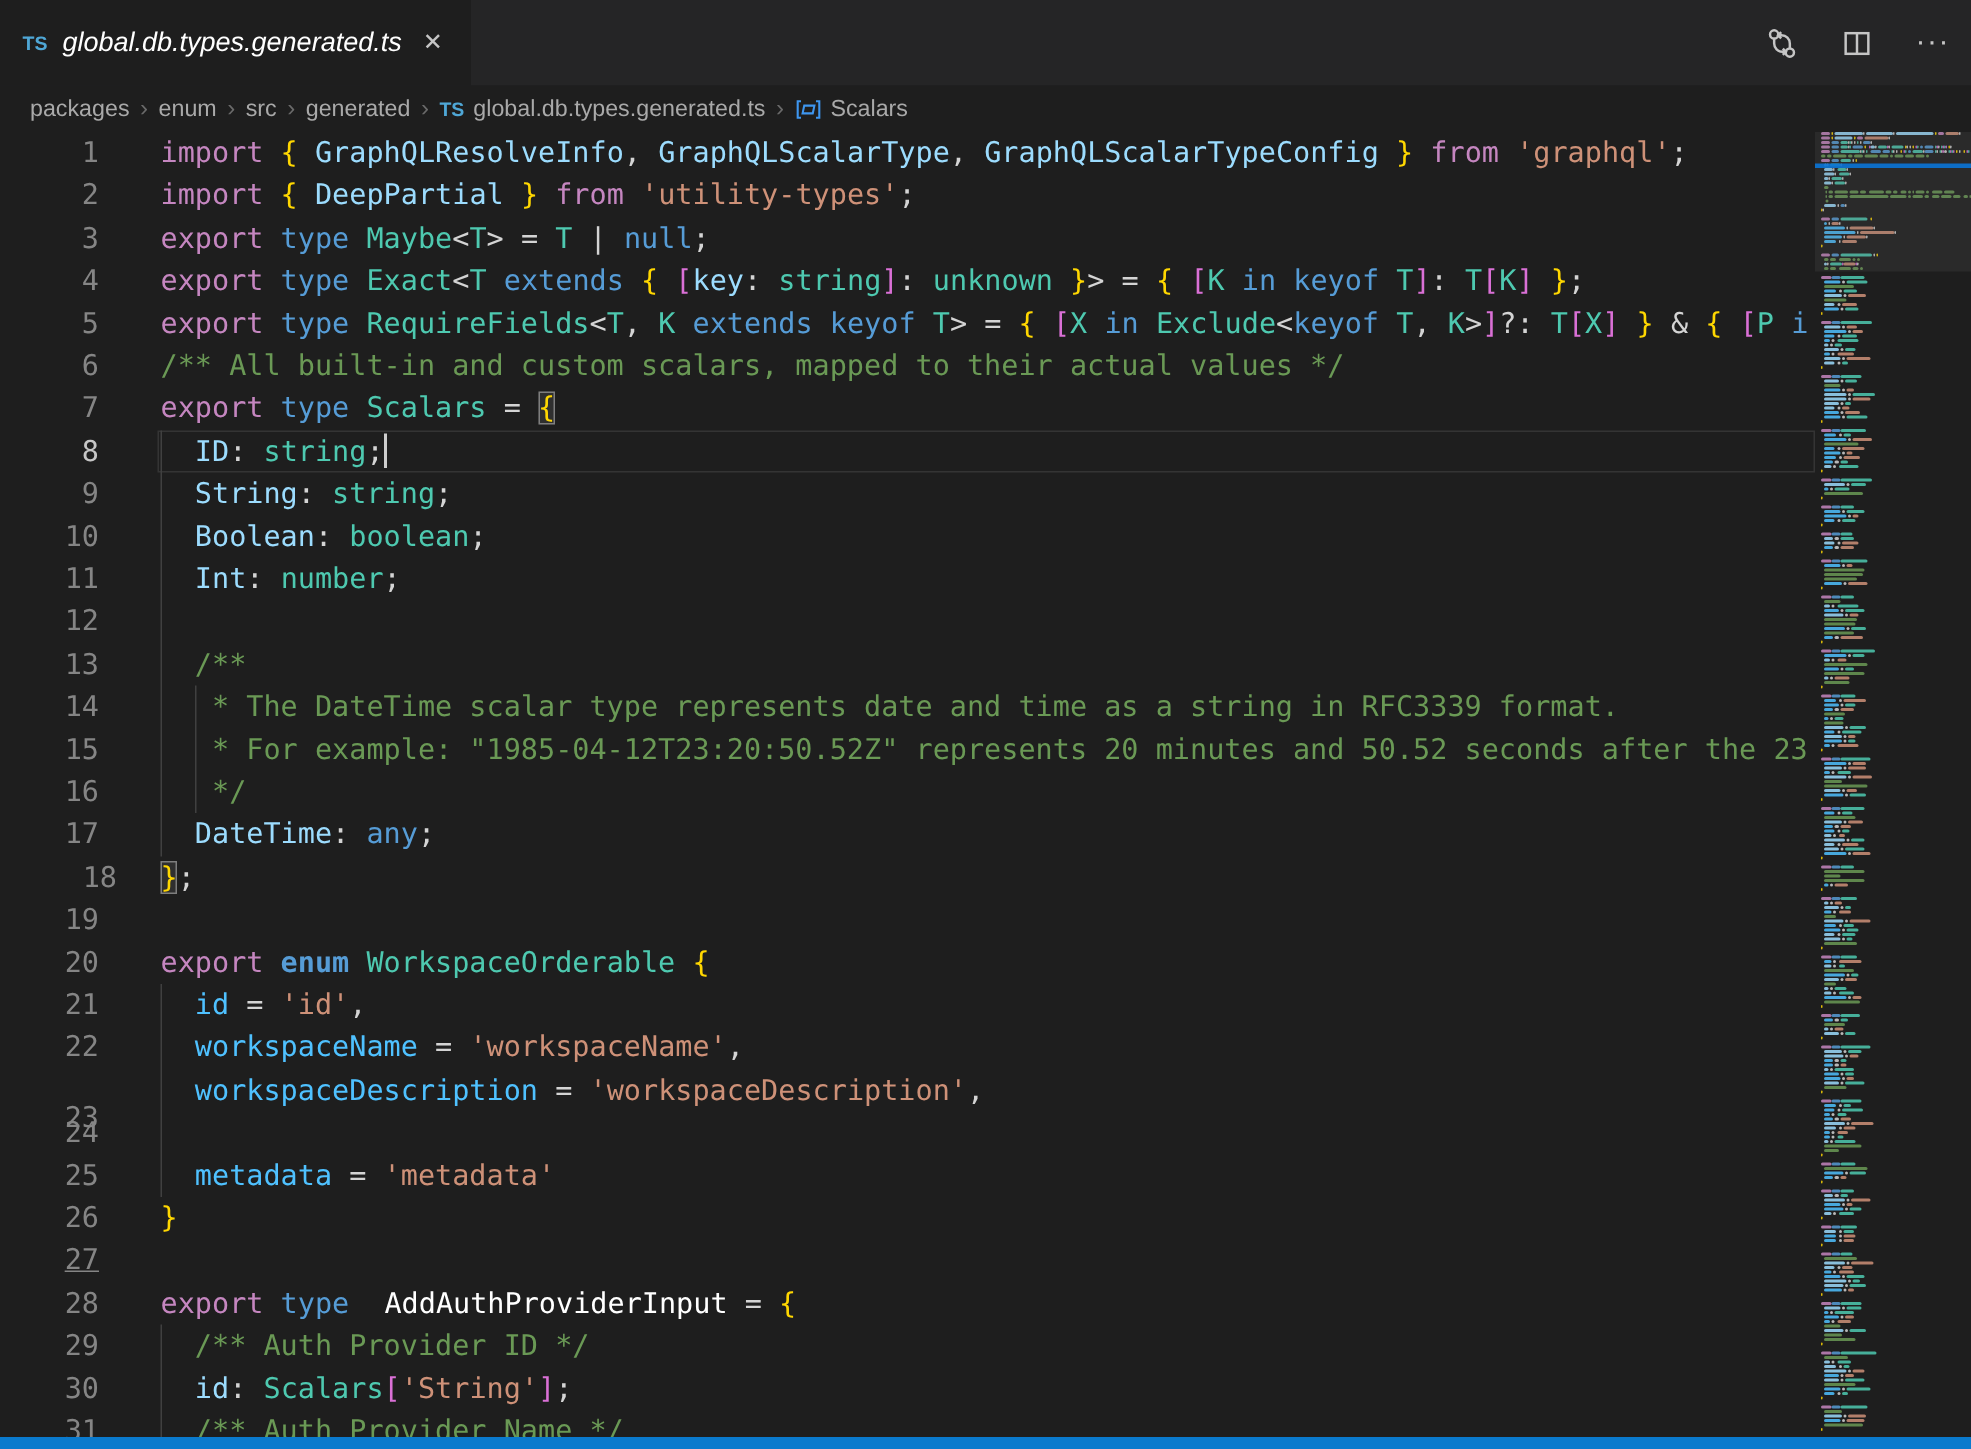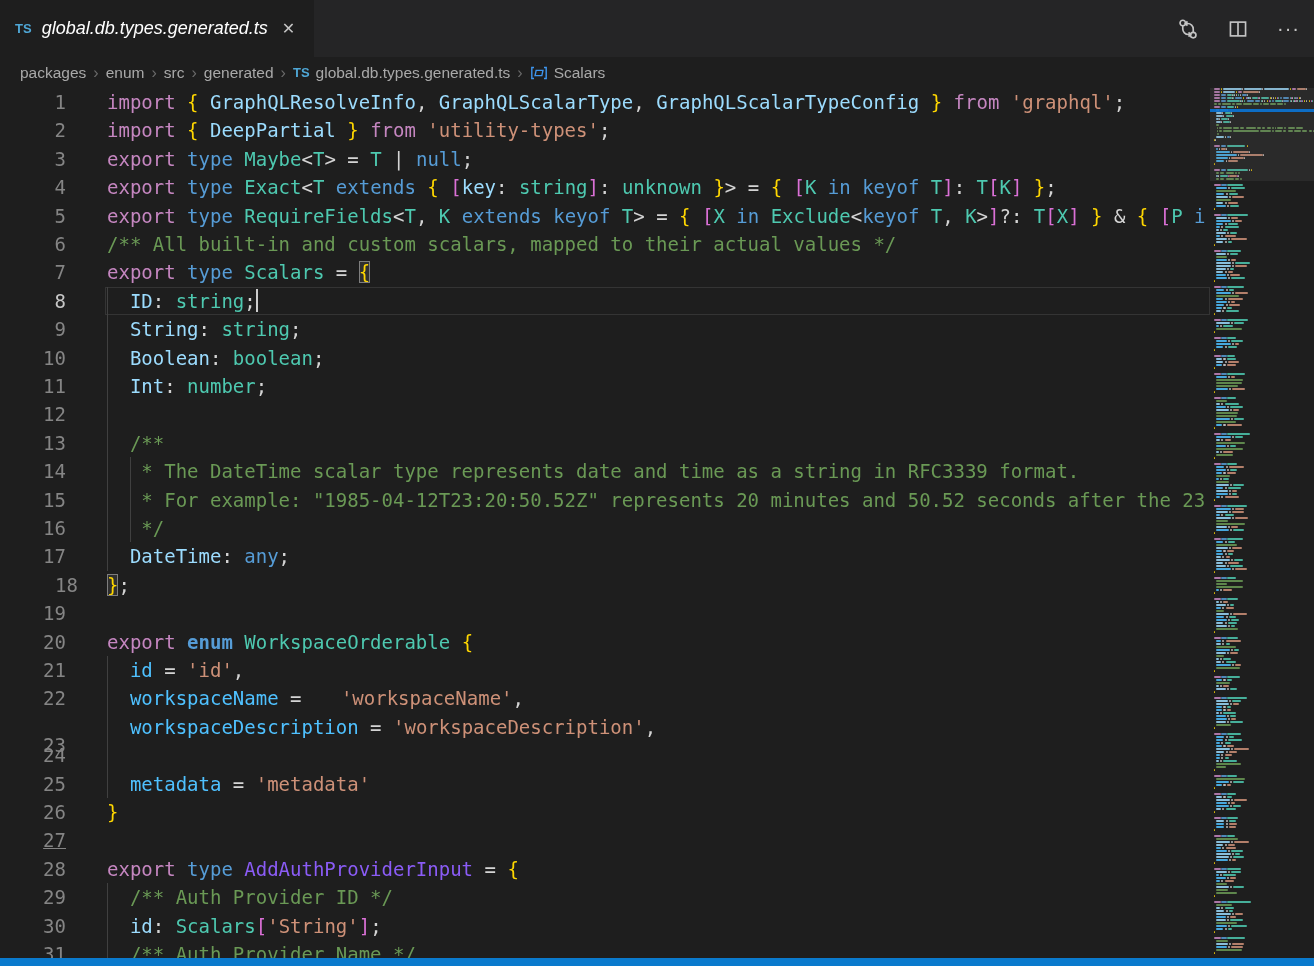--- a/index.html
+++ b/index.html
@@ -149,32 +149,32 @@
       <div class="code-line" style="top: 454.4px;"><span style="color: rgb(156, 220, 254);">  DateTime</span><span style="color: rgb(212, 212, 212);">: </span><span style="color: rgb(86, 156, 214);">any</span><span style="color: rgb(212, 212, 212);">;</span></div>
       <div class="gutter-num" style="top: 482.8px; margin-left: 12px;">18</div>
       <div class="code-line" style="top: 482.8px;"><span class="match" style="color: rgb(255, 215, 0);">}</span><span style="color: rgb(212, 212, 212);">;</span></div>
       <div class="gutter-num" style="top: 511.2px;">19</div>
       <div class="code-line" style="top: 511.2px;"></div>
       <div class="gutter-num" style="top: 539.6px;">20</div>
       <div class="code-line" style="top: 539.6px;"><span style="color: rgb(197, 134, 192);">export </span><span style="color: rgb(86, 156, 214); font-weight: bold;">enum </span><span style="color: rgb(78, 201, 176);">WorkspaceOrderable </span><span style="color: rgb(255, 215, 0);">{</span></div>
       <div class="gutter-num" style="top: 568px;">21</div>
       <div class="code-line" style="top: 568px;"><span style="color: rgb(79, 193, 255);">  id</span><span style="color: rgb(212, 212, 212);"> = </span><span style="color: rgb(206, 145, 120);">'id'</span><span style="color: rgb(212, 212, 212);">,</span></div>
       <div class="gutter-num" style="top: 596.4px;">22</div>
-      <div class="code-line" style="top: 596.4px;"><span style="color: rgb(79, 193, 255);">  workspaceName</span><span style="color: rgb(212, 212, 212);"> = </span><span style="color: rgb(206, 145, 120); margin-left: 28px;">'workspaceName'</span><span style="color: rgb(212, 212, 212);">,</span></div>
+      <div class="code-line" style="top: 596.4px;"><span style="color: rgb(79, 193, 255);">  workspaceName</span><span style="color: rgb(212, 212, 212);"> = </span><span style="color: rgb(206, 145, 120);">'workspaceName'</span><span style="color: rgb(212, 212, 212);">,</span></div>
       <div class="gutter-num" style="top: 643px;">23</div>
       <div class="code-line" style="top: 624.8px;"><span style="color: rgb(79, 193, 255);">  workspaceDescription</span><span style="color: rgb(212, 212, 212);"> = </span><span style="color: rgb(206, 145, 120);">'workspaceDescription'</span><span style="color: rgb(212, 212, 212);">,</span></div>
       <div class="gutter-num" style="top: 653.2px;">24</div>
       <div class="gutter-num" style="top: 681.6px;">25</div>
       <div class="code-line" style="top: 681.6px;"><span style="color: rgb(79, 193, 255);">  metadata</span><span style="color: rgb(212, 212, 212);"> = </span><span style="color: rgb(206, 145, 120);">'metadata'</span></div>
       <div class="gutter-num" style="top: 710px;">26</div>
       <div class="code-line" style="top: 710px;"><span style="color: rgb(255, 215, 0);">}</span></div>
       <div class="gutter-num" style="top: 738.4px; text-decoration: underline;">27</div>
       <div class="code-line" style="top: 738.4px;"></div>
       <div class="gutter-num" style="top: 766.8px;">28</div>
-      <div class="code-line" style="top: 766.8px;"><span style="color: rgb(197, 134, 192);">export </span><span style="color: rgb(86, 156, 214);">type </span><span style="color: #8b5cf6;">AddAuthProviderInput</span><span style="color: rgb(212, 212, 212);"> = </span><span style="color: rgb(255, 215, 0);">{</span></div>
+      <div class="code-line" style="top: 766.8px;"><span style="color: rgb(197, 134, 192);">export </span><span style="color: rgb(86, 156, 214);">type </span><span style="color: #ffffff; margin-left: 12px;">AddAuthProviderInput</span><span style="color: rgb(212, 212, 212);"> = </span><span style="color: rgb(255, 215, 0);">{</span></div>
       <div class="gutter-num" style="top: 795.2px;">29</div>
       <div class="code-line" style="top: 795.2px;"><span style="color: rgb(106, 153, 85);">  /** Auth Provider ID */</span></div>
       <div class="gutter-num" style="top: 823.6px;">30</div>
       <div class="code-line" style="top: 823.6px;"><span style="color: rgb(156, 220, 254);">  id</span><span style="color: rgb(212, 212, 212);">: </span><span style="color: rgb(78, 201, 176);">Scalars</span><span style="color: rgb(218, 112, 214);">[</span><span style="color: rgb(206, 145, 120);">'String'</span><span style="color: rgb(218, 112, 214);">]</span><span style="color: rgb(212, 212, 212);">;</span></div>
       <div class="gutter-num" style="top: 852px;">31</div>
       <div class="code-line" style="top: 852px;"><span style="color: rgb(106, 153, 85);">  /** Auth Provider Name */</span></div>
       <div id="cursor" style="left: 255.72px; top: 201.3px;"></div>
     </div>
 
   <div id="minimap">

